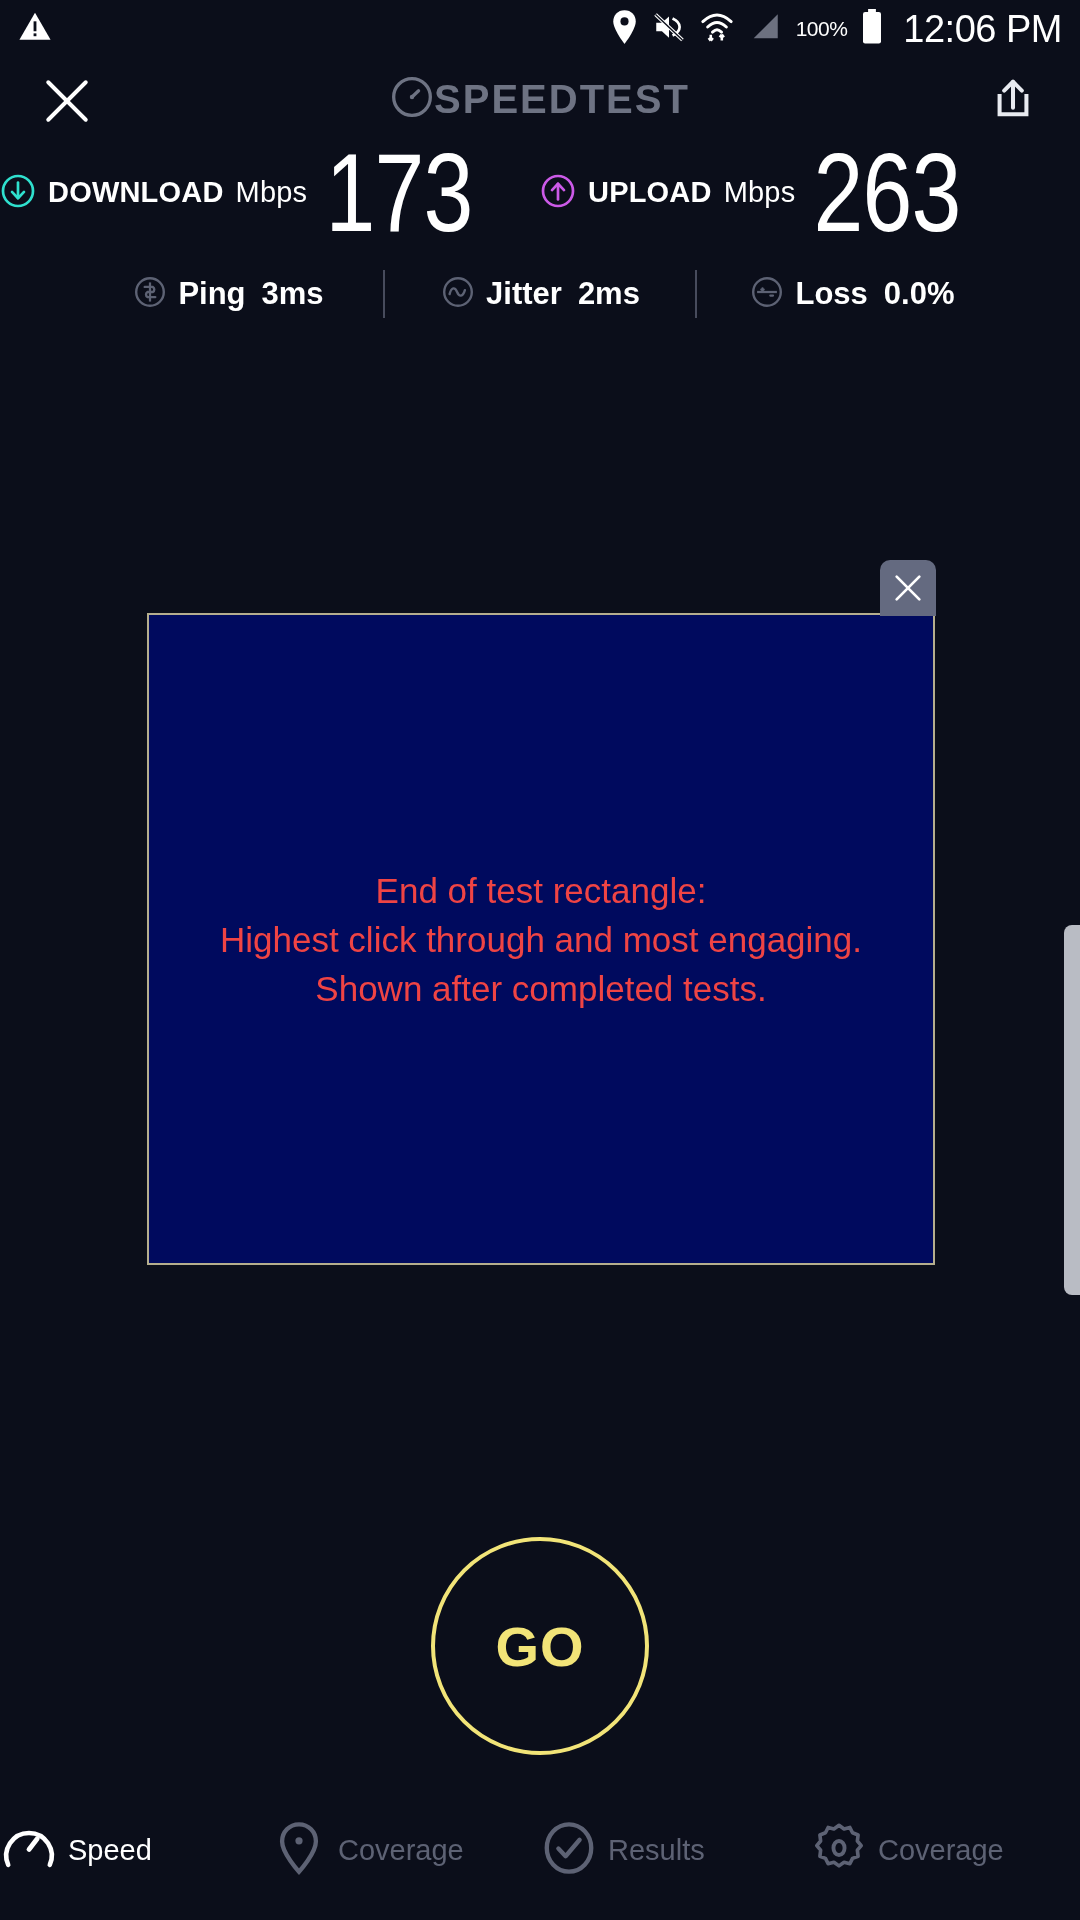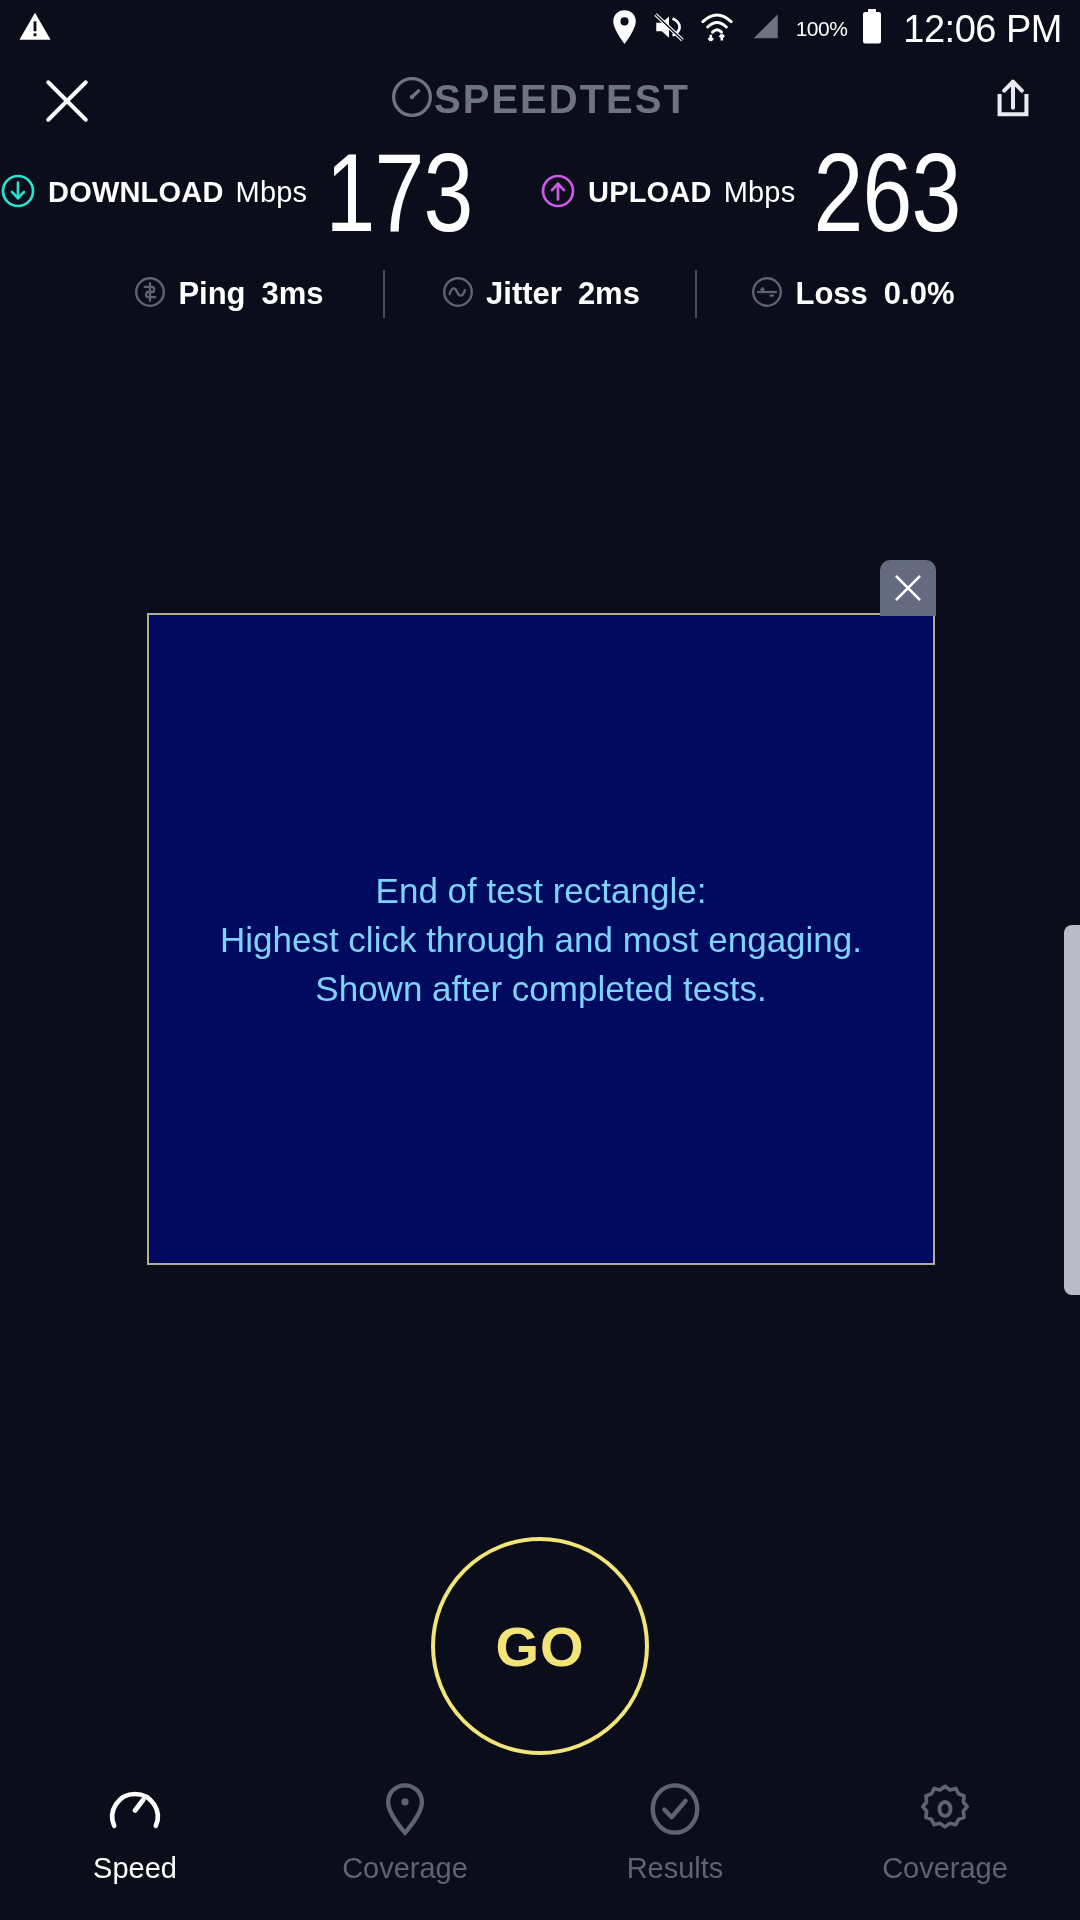--- a/index.html
+++ b/index.html
@@ -102,21 +102,21 @@
   }
   #ad-rect{
     position:absolute; left:147px; top:613px;
     width:788px; height:652px;
     background:#000a5e;
     border:2px solid #b5ae8e;
     display:flex; align-items:center; justify-content:center;
     z-index:4;
   }
   #ad-text{
-    font-size:35px; line-height:49px; color:#7dd3fc; text-align:center;
+    font-size:35px; line-height:49px; color:#ef4444; text-align:center;
     font-weight:400; white-space:pre-line; padding:0 10px;
   }
   #page-scrollbar{
     position:absolute; right:0px; top:925px; width:16px; height:370px;
     background:#b9bcc4; border-radius:8px 0 0 8px; z-index:6;
   }
 
   
   #go-button{
     position:absolute; left:431px; top:1537px;
@@ -128,21 +128,21 @@
   #go-label{
     font-size:56px; font-weight:700; color:#f2e478; letter-spacing:1px;
   }
 
   
   #bottom-nav{
     position:absolute; left:0; bottom:0; width:1080px; height:152px;
     display:flex;
   }
   .nav-item{
-    width:270px; display:flex; flex-direction:column;
+    width:270px; display:flex; flex-direction:row;
     align-items:center; justify-content:flex-start; padding-top:12px;
     cursor:pointer; gap:10px;
   }
   .nav-label{ font-size:29px; font-weight:400; }
   .nav-item.active .nav-label{ color:#ffffff; }
   .nav-item.inactive .nav-label{ color:#5d6274; }
 </style>
 </head>
 <body>
 

